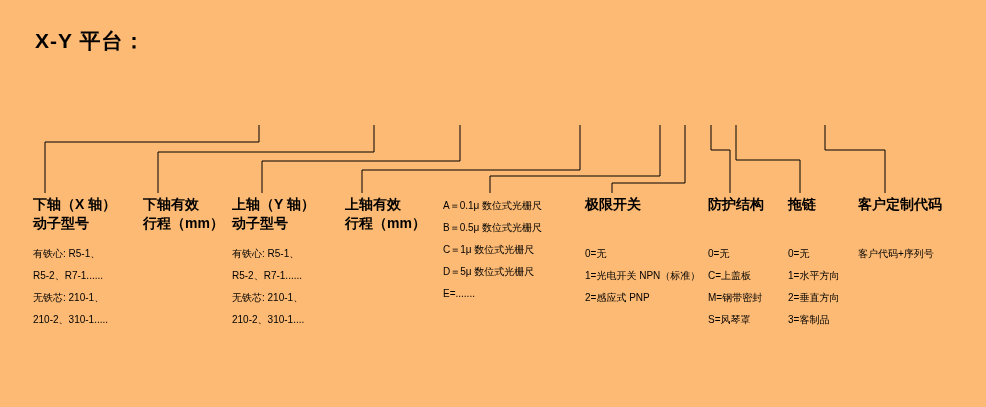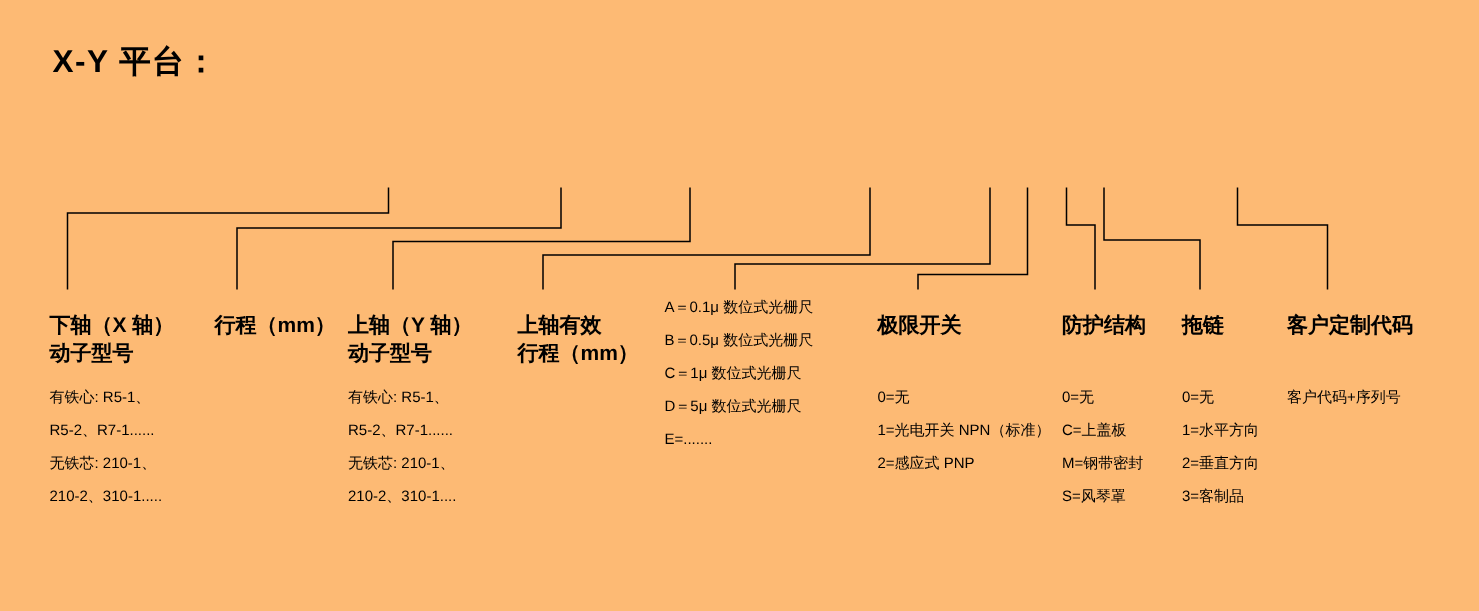--- a/index.html
+++ b/index.html
@@ -2,21 +2,21 @@
 <html><head>
 <meta charset="utf-8">
 <style>
   html,body{margin:0;padding:0;background:#ffffff;}
   body{font-family:"Liberation Sans","DejaVu Sans",sans-serif;color:#000;}
   .canvas{position:relative;width:986px;height:407px;background:#fdba74;overflow:hidden;}
   .title{position:absolute;left:35px;top:27px;font-size:21px;font-weight:600;letter-spacing:1px;white-space:nowrap;}
   .model{position:absolute;left:103px;top:76px;font-size:40px;font-weight:400;white-space:nowrap;}
   .connectors{position:absolute;left:0;top:0;pointer-events:none;}
   .column{position:absolute;top:195px;}
-  .col-header{height:48px;font-size:14px;font-weight:bold;line-height:19px;white-space:nowrap;margin-top:12px;}
+  .col-header{height:48px;font-size:14px;font-weight:bold;line-height:19px;white-space:nowrap;}
   .detail-line{font-size:10px;line-height:22px;white-space:nowrap;}
 </style>
 </head>
 <body>
 
 <div class="canvas">
 
   <div class="title">X-Y 平台：</div>
 
 
@@ -43,20 +43,21 @@
     <div class="col-details">
           <div class="detail-line">有铁心:  R5-1、</div>
           <div class="detail-line">R5-2、R7-1......</div>
           <div class="detail-line">无铁芯:  210-1、</div>
           <div class="detail-line">210-2、310-1.....</div>
         </div>
   </div>
 
   <div class="column" style="left: 143px; width: 100px;">
     <div class="col-header">
+          <div class="header-line">下轴有效</div>
           <div class="header-line">行程（mm）</div>
         </div>
     <div class="col-details"></div>
   </div>
 
   <div class="column" style="left: 232px; width: 110px;">
     <div class="col-header">
           <div class="header-line">上轴（Y 轴）</div>
           <div class="header-line">动子型号</div>
         </div>

